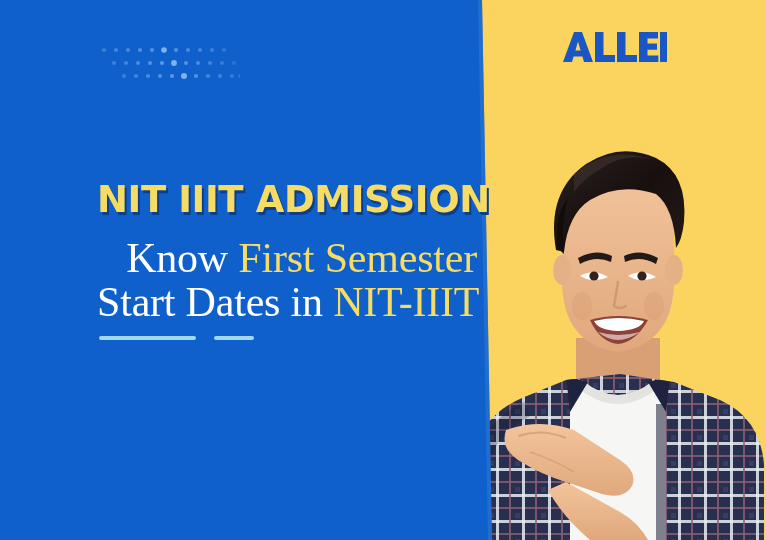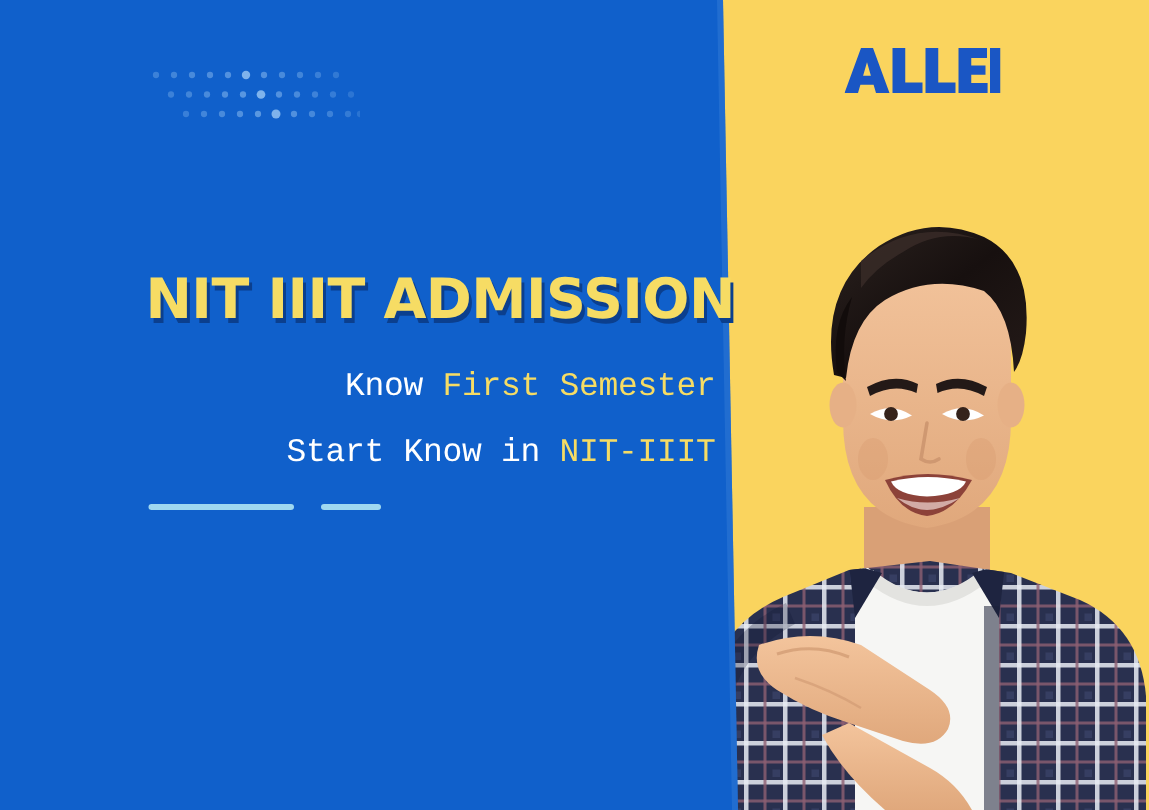--- a/index.html
+++ b/index.html
@@ -84,22 +84,22 @@
     line-height: 44px;
     font-weight: 700;
     letter-spacing: -0.4px;
     color: #F6DC64;
     text-shadow: 2px 3px 0 #0b3f8e;
     white-space: nowrap;
   }
 
   .subhead {
     margin: 14px 0 0 0;
-    font-family: Liberation Mono, monospace;
-    font-size: 22px;
+    font-family: Liberation Serif, serif;
+    font-size: 42px;
     line-height: 44px;
     font-weight: 400;
     letter-spacing: -0.2px;
     color: #FFFFFF;
     white-space: nowrap;
     text-align: right;
   }
   .subhead .hl { color: #F6DC64; }
 
   
@@ -274,21 +274,21 @@
         <circle cx="140" cy="32" r="2.1" opacity=".24"></circle>
       </g>
     </svg>
   </div>
 
   <div class="copy">
     <h1 class="headline">NIT IIIT ADMISSION</h1>
 
     <p class="subhead"><span>Know </span><span class="hl">First Semester</span></p>
 
-    <p class="subhead" style="margin-top:0"><span>Start Know in </span><span class="hl">NIT-IIIT</span></p>
+    <p class="subhead" style="margin-top:0"><span>Start Dates in </span><span class="hl">NIT-IIIT</span></p>
   </div>
 
   <div class="rules">
     <span class="rule rule-long"></span>
     <span class="rule rule-short"></span>
   </div>
 
 
   <div class="allen-logo">
     <svg viewBox="0 0 104 34" xmlns="http://www.w3.org/2000/svg" aria-label="ALLEN">

